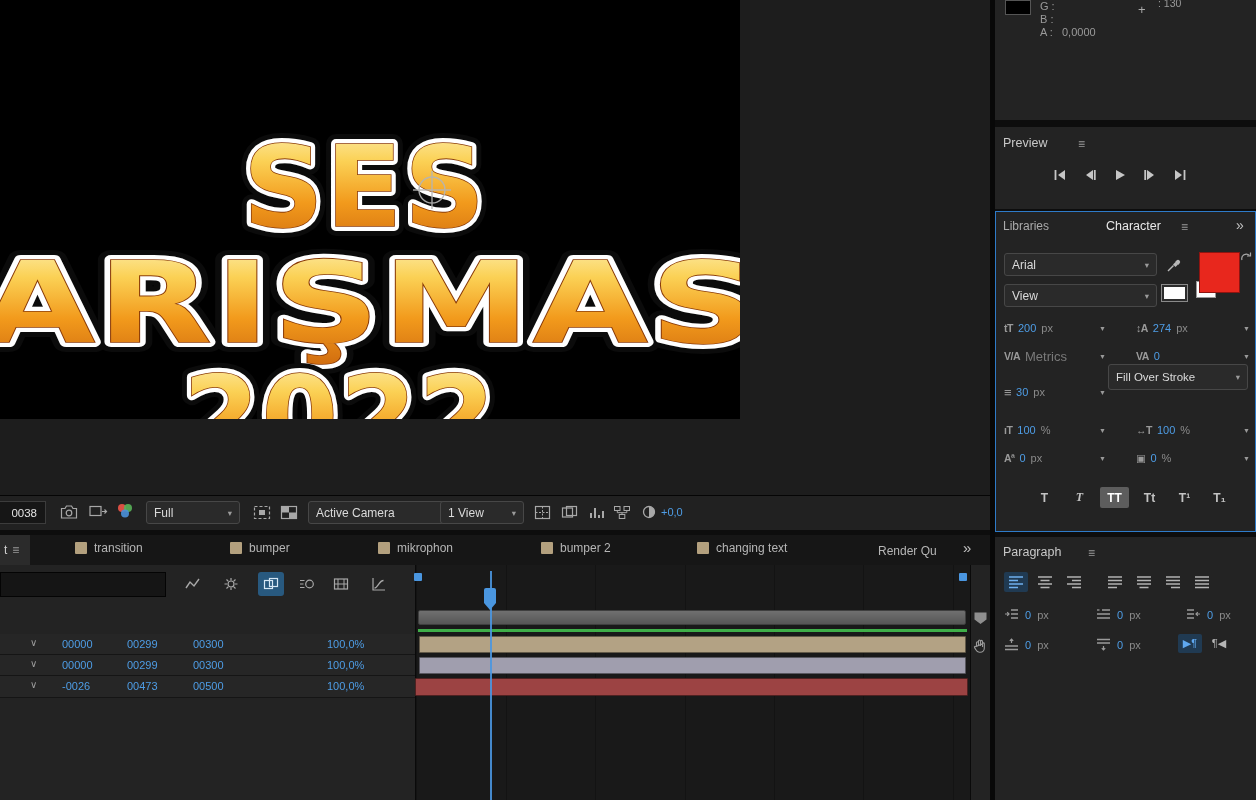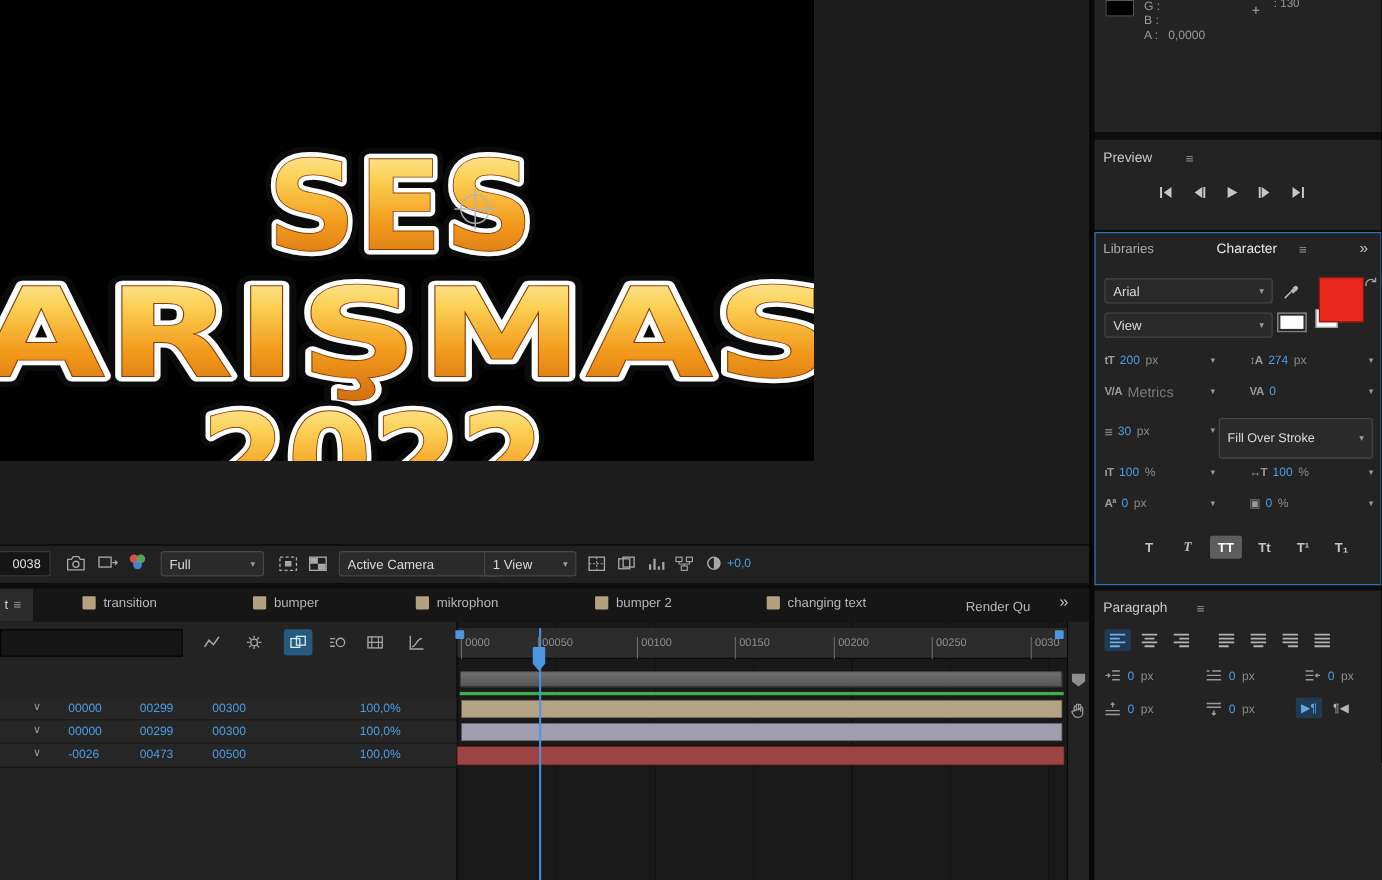--- a/index.html
+++ b/index.html
@@ -210,29 +210,20 @@
         <path d="M5 2v10M11 2v10M1.5 7h13" stroke="#a8a8a8" stroke-width="1"></path>
       </svg>
   </div>
   <div class="p ibtn" style="left:368px;top:573px;width:22px;height:22px">
     <svg width="16" height="14" viewBox="0 0 16 14">
         <path d="M2 1v12h12" stroke="#a8a8a8" stroke-width="1.2" fill="none"></path>
         <path d="M3.5 11c3.5 0 4.5-7.5 9-7.5" stroke="#a8a8a8" stroke-width="1.3" fill="none"></path>
       </svg>
   </div>
 
-  <div class="p" style="left:416px;top:571px;width:554px;height:28px;background:#2c2c2c;border-bottom:1px solid #090909">
-    <span class="tick" style="left:3px">0000</span>
-    <span class="tick" style="left:73px">00050</span>
-    <span class="tick" style="left:163px">00100</span>
-    <span class="tick" style="left:252px">00150</span>
-    <span class="tick" style="left:342px">00200</span>
-    <span class="tick" style="left:431px">00250</span>
-    <span class="tick" style="left:521px">0030</span>
-  </div>
   <div class="p" style="left: 414px; top: 573px; width: 8px; height: 8px; border-radius: 1px; background: rgb(74, 150, 224);"></div>
   <div class="p" style="left: 959px; top: 573px; width: 8px; height: 8px; border-radius: 1px; background: rgb(74, 150, 224);"></div>
 
   <div class="p" style="left:418px;top:610px;width:548px;height:15px;background:linear-gradient(#707070,#565656);border:1px solid #3f3f3f;border-radius:2px"></div>
   <div class="p" style="left: 418px; top: 629px; width: 549px; height: 3px; background: rgb(63, 174, 73);"></div>
 
   <div class="p ibtn" style="left:972px;top:610px;width:16px;height:16px">
     <svg width="15" height="14" viewBox="0 0 15 14">
         <path d="M1.5 1.5h12v7l-6 4.5-6-4.5z" fill="#8f8f8f"></path>
       </svg>
@@ -371,21 +362,21 @@
     <span class="icn">VA</span>
     <span class="val">0</span>
     <span class="ar">▼</span>
   </div>
   <div class="p cell" style="left:1004px;top:382px;width:102px">
     <span class="icn" style="font-size:13px">≡</span>
     <span class="val">30</span>
     <span class="unit">px</span>
     <span class="ar">▼</span>
   </div>
-  <div class="p dd" style="left:1108px;top:380px;width:140px;height:37px;font-size:11.5px">
+  <div class="p dd" style="left:1108px;top:364px;width:140px;height:26px;font-size:11.5px">
     <span class="ddlab">Fill Over Stroke</span>
     <span class="cv">▾</span>
   </div>
   <div class="p cell" style="left:1004px;top:420px;width:102px">
     <span class="icn">ıT</span>
     <span class="val">100</span>
     <span class="unit">%</span>
     <span class="ar">▼</span>
   </div>
   <div class="p cell" style="left:1136px;top:420px;width:114px">

